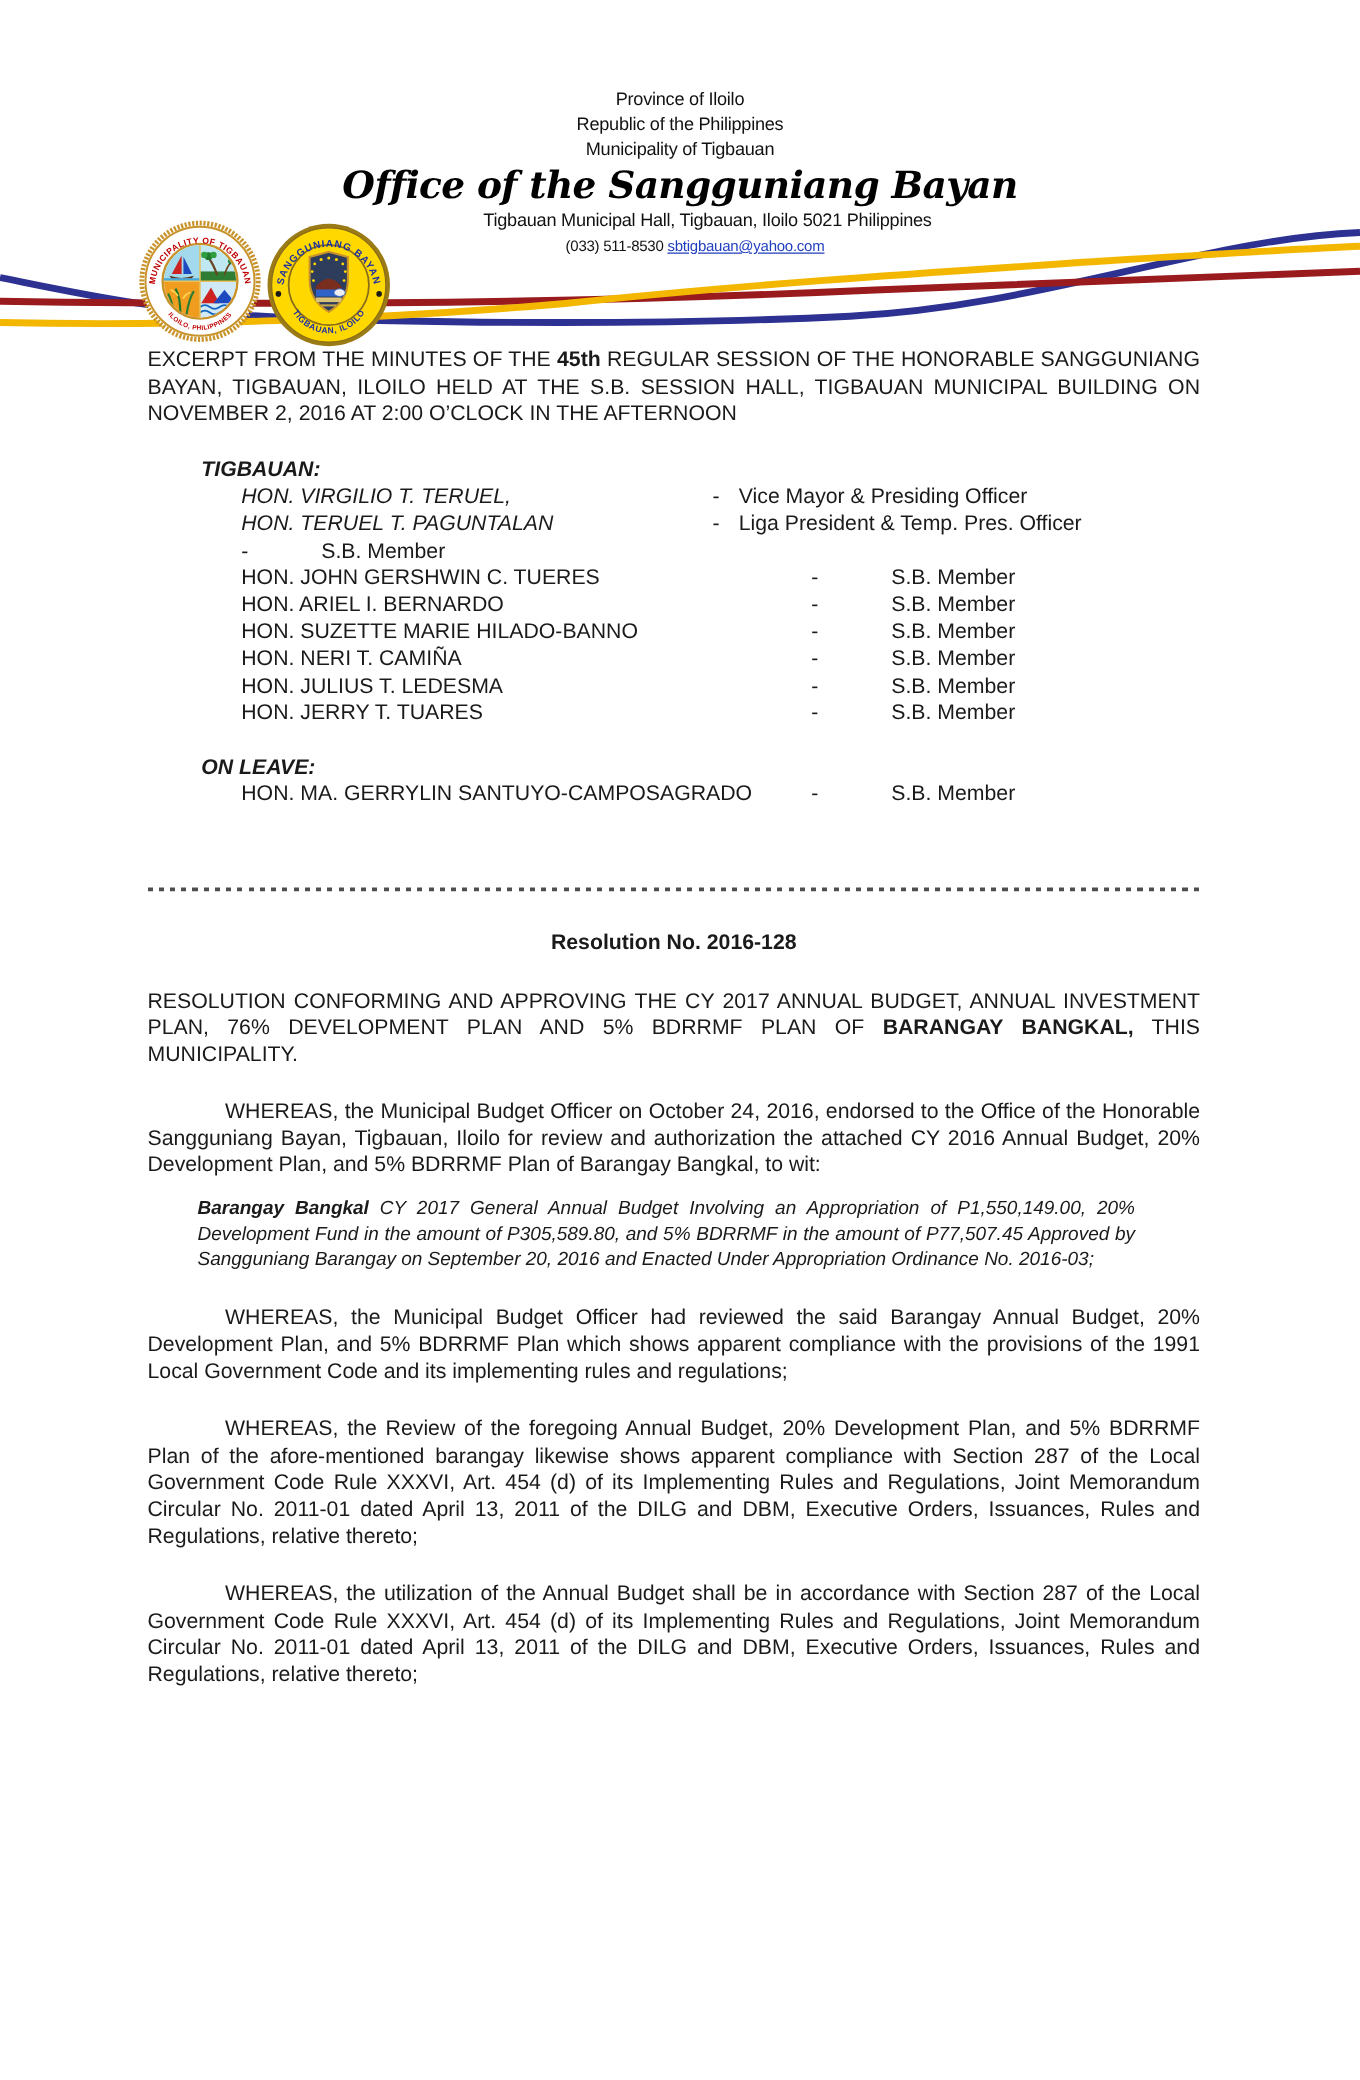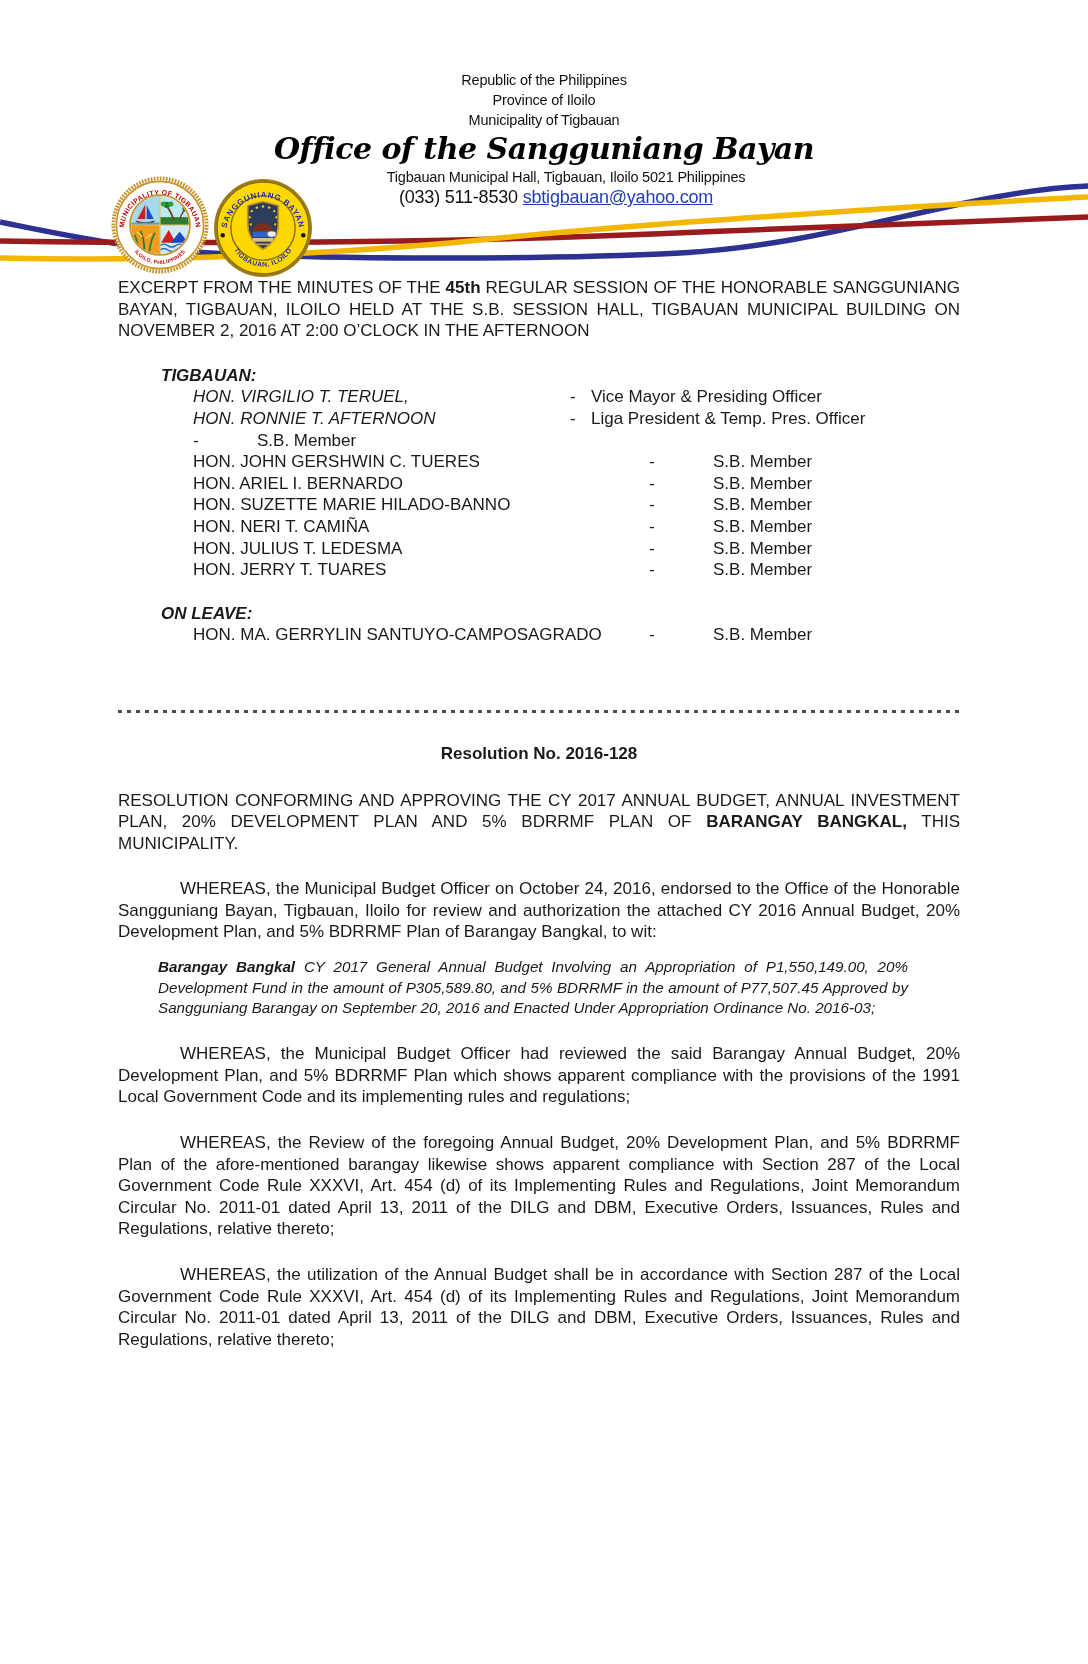--- a/index.html
+++ b/index.html
@@ -15,21 +15,21 @@
   
   .letterhead{position:relative;text-align:center;padding-top:70px;z-index:3;}
   .lh-small{font-size:14.5px;line-height:20px;letter-spacing:-0.2px;color:#111;}
   .lh-office{
     font-family:"DejaVu Serif",serif;
     font-style:italic;font-weight:bold;
     font-size:30px;line-height:38px;color:#000;
     letter-spacing:-0.5px;
   }
   .lh-addr{font-size:14.5px;line-height:19px;letter-spacing:-0.2px;color:#111;padding-left:44px;}
-  .lh-phone{font-size:18px;line-height:20px;letter-spacing:-0.2px;color:#111;margin-left:24px;}
+  .lh-phone{font-size:12px;line-height:20px;letter-spacing:-0.2px;color:#111;margin-left:24px;}
   .lh-phone a{color:#1f3ebd;text-decoration:underline;}
   
   .ribbons{position:absolute;left:0;top:160px;width:1088px;height:130px;z-index:1;}
   
   .seal{position:absolute;z-index:2;}
   .seal-left{left:111px;top:176px;width:98px;height:98px;}
   .seal-right{left:212px;top:177px;width:102px;height:102px;}
   .seal svg{width:100%;height:100%;display:block;}
   
   .doc-body{position:relative;z-index:3;margin:70px 128px 12px 118px;font-size:17px;line-height:21.6px;}
@@ -155,22 +155,22 @@
       <text font-family="Liberation Sans, sans-serif" font-size="7.8" font-weight="bold" fill="#1b2fa8" letter-spacing="0.8">
         <textPath href="#rsTop" startOffset="50%" text-anchor="middle">SANGGUNIANG BAYAN</textPath>
       </text>
       <text font-family="Liberation Sans, sans-serif" font-size="6.6" font-weight="bold" fill="#1b2fa8" letter-spacing="0.5">
         <textPath href="#rsBot" startOffset="50%" text-anchor="middle">TIGBAUAN, ILOILO</textPath>
       </text>
     </svg>
   </div>
 
   <div class="letterhead">
+    <div class="lh-small">Province of Iloilo</div>
     <div class="lh-small">Republic of the Philippines</div>
-    <div class="lh-small">Province of Iloilo</div>
     <div class="lh-small">Municipality of Tigbauan</div>
     <div class="lh-office">Office of the Sangguniang Bayan</div>
     <div class="lh-addr">Tigbauan Municipal Hall, Tigbauan, Iloilo 5021 Philippines</div>
     <div class="lh-phone">
       <span>(033) 511-8530 </span><a href="#">sbtigbauan@yahoo.com</a>
     </div>
   </div>
 
   <div class="doc-body">
 
@@ -178,21 +178,21 @@
 
     <div class="present-block">
       <div class="sec-heading">TIGBAUAN:</div>
       <div id="present-list">
           <div class="p-row officer">
             <span class="p-name">HON. VIRGILIO T. TERUEL,</span>
             <span class="p-dash">-</span>
             <span class="p-role">Vice Mayor &amp; Presiding Officer</span>
           </div>
           <div class="p-row officer">
-            <span class="p-name">HON. RONNIE T. AFTERNOON</span>
+            <span class="p-name">HON. TERUEL T. PAGUNTALAN</span>
             <span class="p-dash">-</span>
             <span class="p-role">Liga President &amp; Temp. Pres. Officer</span>
           </div>
           <div class="p-row member">
             <span class="p-dash">-</span>
             <span class="p-role">S.B. Member</span>
           </div>
           <div class="p-row member">
             <span class="p-name">HON. JOHN GERSHWIN C. TUERES</span>
             <span class="p-dash">-</span>
@@ -234,21 +234,21 @@
             <span class="p-dash">-</span>
             <span class="p-role">S.B. Member</span>
           </div>
         </div>
     </div>
 
     <div class="dashed-divider"></div>
 
     <h2 class="res-no">Resolution No. 2016-128</h2>
 
-    <p class="res-title justify"><span>RESOLUTION CONFORMING AND APPROVING THE CY 2017 ANNUAL BUDGET, ANNUAL INVESTMENT PLAN, 20% DEVELOPMENT PLAN AND 5% BDRRMF PLAN OF </span><b>BARANGAY BANGKAL,</b><span> THIS MUNICIPALITY.</span></p>
+    <p class="res-title justify"><span>RESOLUTION CONFORMING AND APPROVING THE CY 2017 ANNUAL BUDGET, ANNUAL INVESTMENT PLAN, 76% DEVELOPMENT PLAN AND 5% BDRRMF PLAN OF </span><b>BARANGAY BANGKAL,</b><span> THIS MUNICIPALITY.</span></p>
 
     <p class="whereas justify">WHEREAS, the Municipal Budget Officer on October 24, 2016, endorsed to the Office of the Honorable Sangguniang Bayan, Tigbauan, Iloilo for review and authorization the attached CY 2016 Annual Budget, 20% Development Plan, and 5% BDRRMF Plan of Barangay Bangkal, to wit:</p>
 
     <p class="quote justify"><span class="q-bold">Barangay Bangkal</span><span> CY 2017 General Annual Budget Involving an Appropriation of P1,550,149.00, 20% Development Fund in the amount of P305,589.80, and 5% BDRRMF in the amount of P77,507.45 Approved by Sangguniang Barangay on September 20, 2016 and Enacted Under Appropriation Ordinance No. 2016-03;</span></p>
 
     <p class="whereas justify">WHEREAS, the Municipal Budget Officer had reviewed the said Barangay Annual Budget, 20% Development Plan, and 5% BDRRMF Plan which shows apparent compliance with the provisions of the 1991 Local Government Code and its implementing rules and regulations;</p>
     <p class="whereas justify">WHEREAS, the Review of the foregoing Annual Budget, 20% Development Plan, and 5% BDRRMF Plan of the afore-mentioned barangay likewise shows apparent compliance with Section 287 of the Local Government Code Rule XXXVI, Art. 454 (d) of its Implementing Rules and Regulations, Joint Memorandum Circular No. 2011-01 dated April 13, 2011 of the DILG and DBM, Executive Orders, Issuances, Rules and Regulations, relative thereto;</p>
     <p class="whereas justify">WHEREAS, the utilization of the Annual Budget shall be in accordance with Section 287 of the Local Government Code Rule XXXVI, Art. 454 (d) of its Implementing Rules and Regulations, Joint Memorandum Circular No. 2011-01 dated April 13, 2011 of the DILG and DBM, Executive Orders, Issuances, Rules and Regulations, relative thereto;</p>
 
   </div>

